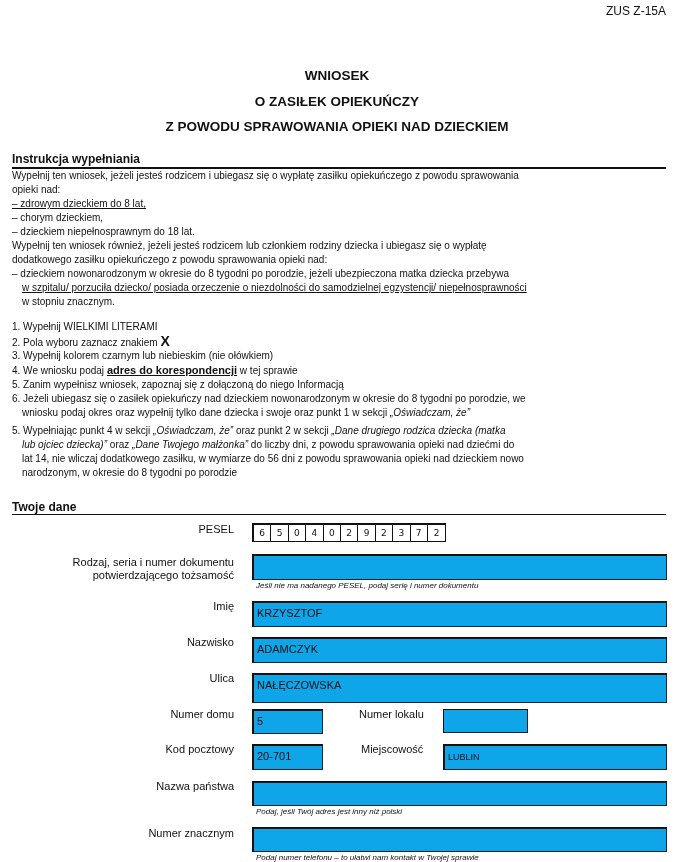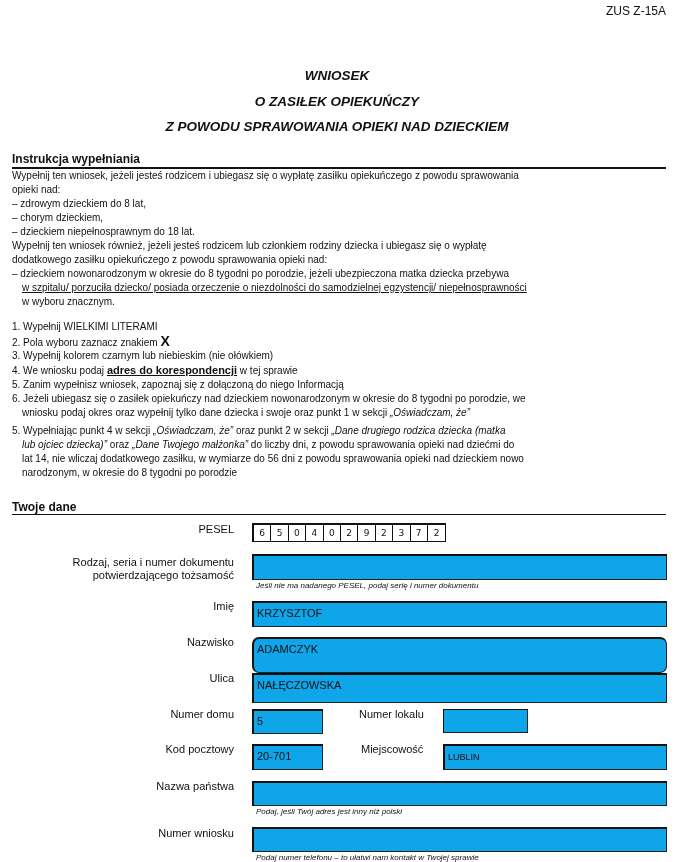--- a/index.html
+++ b/index.html
@@ -2,21 +2,21 @@
 <html><head>
   <meta charset="utf-8">
   <style>
     html, body { margin: 0; padding: 0; background: #ffffff; }
     body {
       width: 674px; height: 862px; position: relative; overflow: hidden;
       font-family: "Liberation Sans", sans-serif; color: #111;
     }
     .abs { position: absolute; }
     .form-code { right: 8px; top: 4px; font-size: 12px; }
-    .title { left: 0; width: 674px; text-align: center; font-weight: bold; font-size: 13.5px; font-style: italic; }
+    .title { left: 0; width: 674px; text-align: center; font-weight: bold; font-size: 13.5px; }
     .section-title { left: 12px; font-weight: bold; font-size: 12px; }
     .section-rule { left: 12px; width: 654px; height: 0; border-top: 2px solid #111; }
     .section-rule.thin { border-top: 1px solid #111; }
     .line { left: 12px; font-size: 10px; white-space: nowrap; line-height: 12px; }
     .line.indent { left: 22px; }
     .line b.u { text-decoration: underline; }
     .bigx { font-weight: bold; font-size: 14px; }
     .label { font-size: 11px; text-align: right; white-space: nowrap; line-height: 13px; }
     .field {
       border: 1px solid #222; border-top: 2px solid #111; border-left: 2px solid #111;
@@ -38,28 +38,28 @@
 <div class="abs form-code">ZUS Z-15A</div>
 <div class="abs title" style="top:68px;">WNIOSEK</div>
 <div class="abs title" style="top:94px;">O ZASIŁEK OPIEKUŃCZY</div>
 <div class="abs title" style="top:119px;">Z POWODU SPRAWOWANIA OPIEKI NAD DZIECKIEM</div>
 
 <div class="abs section-title" style="top:152px;">Instrukcja wypełniania</div>
 <div class="abs section-rule" style="top:167px;"></div>
 
 <div class="abs line" style="top:170px;">Wypełnij ten wniosek, jeżeli jesteś rodzicem i ubiegasz się o wypłatę zasiłku opiekuńczego z powodu sprawowania</div>
 <div class="abs line" style="top:184px;">opieki nad:</div>
-<div class="abs line" style="top:198px;">– zdrowym dzieckiem do 8 lat,</div>
+<div class="abs line" style="top:198px;text-decoration:underline;">– zdrowym dzieckiem do 8 lat,</div>
 <div class="abs line" style="top:212px;">– chorym dzieckiem,</div>
 <div class="abs line" style="top:226px;">– dzieckiem niepełnosprawnym do 18 lat.</div>
 <div class="abs line" style="top:240px;">Wypełnij ten wniosek również, jeżeli jesteś rodzicem lub członkiem rodziny dziecka i ubiegasz się o wypłatę</div>
 <div class="abs line" style="top:254px;">dodatkowego zasiłku opiekuńczego z powodu sprawowania opieki nad:</div>
 <div class="abs line" style="top:268px;">– dzieckiem nowonarodzonym w okresie do 8 tygodni po porodzie, jeżeli ubezpieczona matka dziecka przebywa</div>
 <div class="abs line indent" style="top:282px;text-decoration:underline;">w szpitalu/ porzuciła dziecko/ posiada orzeczenie o niezdolności do samodzielnej egzystencji/ niepełnosprawności</div>
-<div class="abs line indent" style="top:296px;">w wyboru znacznym.</div>
+<div class="abs line indent" style="top:296px;">w stopniu znacznym.</div>
 
 <div class="abs line" style="top:321px;">1. Wypełnij WIELKIMI LITERAMI</div>
 <div class="abs line" style="top:335px;">
   <span>2. Pola wyboru zaznacz znakiem </span><span class="bigx">X</span>
 </div>
 <div class="abs line" style="top:350px;">3. Wypełnij kolorem czarnym lub niebieskim (nie ołówkiem)</div>
 <div class="abs line" style="top:364px;">
   <span>4. We wniosku podaj </span><b class="u" style="font-size:11px;">adres do korespondencji</b><span> w tej sprawie</span>
 </div>
 <div class="abs line" style="top:379px;">5. Zanim wypełnisz wniosek, zapoznaj się z dołączoną do niego Informacją</div>
@@ -98,34 +98,34 @@
   <div>Rodzaj, seria i numer dokumentu</div>
   <div>potwierdzającego tożsamość</div>
 </div>
 <div class="abs field" style="left:252px; top:554px; width:415px; height:26px;"></div>
 <div class="abs hint" style="left:256px; top:581px;">Jeśli nie ma nadanego PESEL, podaj serię i numer dokumentu</div>
 
 <div class="abs label" style="right:440px; top:600px;">Imię</div>
 <div class="abs field" style="left:252px; top:601px; width:415px; height:26px;">KRZYSZTOF</div>
 
 <div class="abs label" style="right:440px; top:636px;">Nazwisko</div>
-<div class="abs field" style="left:252px; top:637px; width:415px; height:36px;border-radius:7px;">ADAMCZYK</div>
+<div class="abs field" style="left:252px; top:637px; width:415px; height:26px;">ADAMCZYK</div>
 
 <div class="abs label" style="right:440px; top:672px;">Ulica</div>
 <div class="abs field" style="left:252px; top:673px; width:415px; height:30px;">NAŁĘCZOWSKA</div>
 
 <div class="abs label" style="right:440px; top:708px;">Numer domu</div>
 <div class="abs field" style="left:252px; top:709px; width:71px; height:25px;">5</div>
 <div class="abs label" style="left:359px; top:708px;">Numer lokalu</div>
 <div class="abs field" style="left:443px; top:709px; width:85px; height:24px; border-width:1px;"></div>
 
 <div class="abs label" style="right:440px; top:743px;">Kod pocztowy</div>
 <div class="abs field" style="left:252px; top:744px; width:71px; height:26px;">20-701</div>
 <div class="abs label" style="left:361px; top:743px;">Miejscowość</div>
 <div class="abs field small-text" style="left:443px; top:744px; width:224px; height:26px; line-height:22px;">LUBLIN</div>
 
 <div class="abs label" style="right:440px; top:780px;">Nazwa państwa</div>
 <div class="abs field" style="left:252px; top:781px; width:415px; height:25px;"></div>
 <div class="abs hint" style="left:256px; top:807px;">Podaj, jeśli Twój adres jest inny niż polski</div>
 
-<div class="abs label" style="right:440px; top:827px;">Numer wniosku</div>
+<div class="abs label" style="right:440px; top:827px;">Numer znacznym</div>
 <div class="abs field" style="left:252px; top:827px; width:415px; height:25px;"></div>
 <div class="abs hint" style="left:256px; top:853px;">Podaj numer telefonu – to ułatwi nam kontakt w Twojej sprawie</div>
 
 </body></html>

